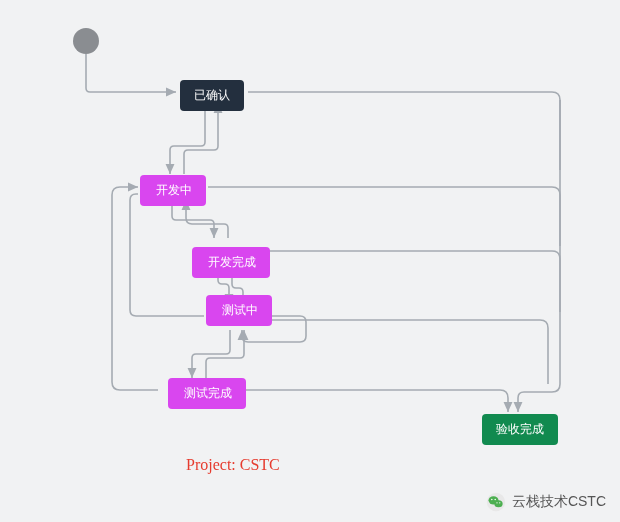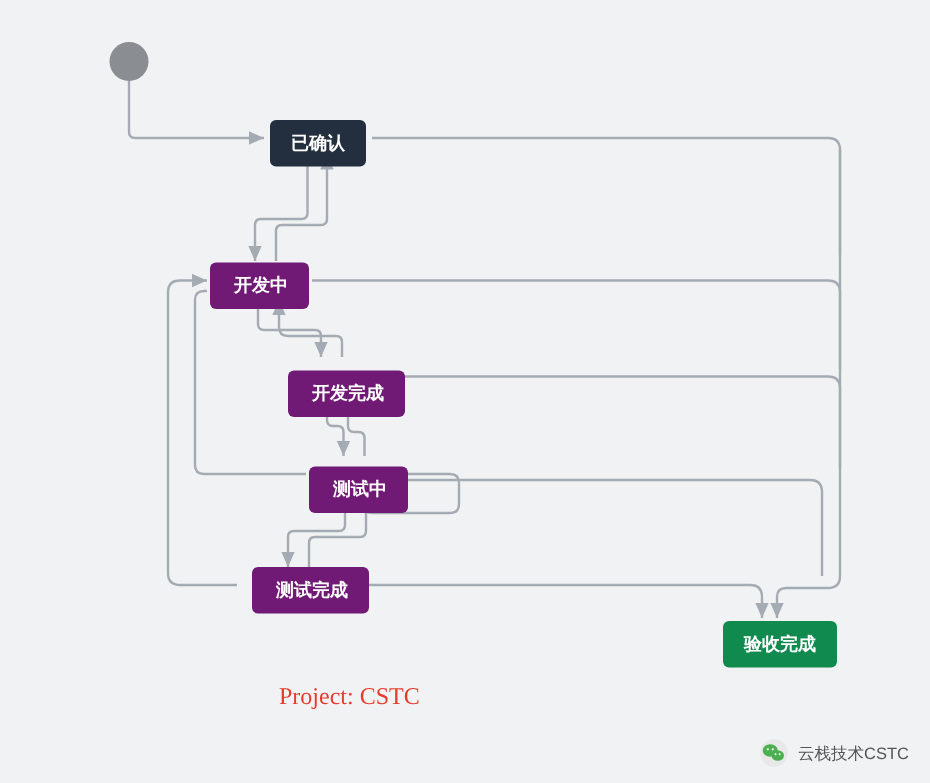--- a/index.html
+++ b/index.html
@@ -13,29 +13,29 @@
   }
   .canvas {
     position: relative;
     width: 100%;
     height: 100%;
   }
   .node {
     position: absolute;
     color: #fff;
     font-size: 12px;
-    font-weight: 700;
+    font-weight: 400;
     padding: 7px 14px;
     border-radius: 4px;
     white-space: nowrap;
     text-align: center;
     min-width: 64px;
   }
   .node.dark { background: #232f3e; }
-  .node.blue { background: #701a75; padding-left: 16px; }
+  .node.blue { background: #d946ef; padding-left: 16px; }
   .node.green { background: #118a4f; }
   .start-dot {
     position: absolute;
     width: 26px;
     height: 26px;
     border-radius: 50%;
     background: #8a8d91;
   }
   svg.wires {
     position: absolute;
@@ -50,21 +50,21 @@
     font-size: 16px;
     font-family: Liberation Serif, serif;
   }
   .footer {
     position: absolute;
     right: 14px;
     bottom: 10px;
     display: flex;
     align-items: center;
     gap: 6px;
-    font-size: 11px;
+    font-size: 14px;
     color: #555;
   }
   .wechat-icon {
     width: 20px;
     height: 20px;
     display: inline-block;
   }
 </style>
 </head>
 <body>
@@ -115,21 +115,21 @@
   </div>
 
   <div class="node blue" style="left:140px; top:175px">
     <span>开发中</span>
   </div>
 
   <div class="node blue" style="left:192px; top:247px">
     <span>开发完成</span>
   </div>
 
-  <div class="node blue" style="left:206px; top:311px">
+  <div class="node blue" style="left:206px; top:295px">
     <span>测试中</span>
   </div>
 
   <div class="node blue" style="left:168px; top:378px">
     <span>测试完成</span>
   </div>
 
   <div class="node green" style="left:482px; top:414px">
     <span>验收完成</span>
   </div>

